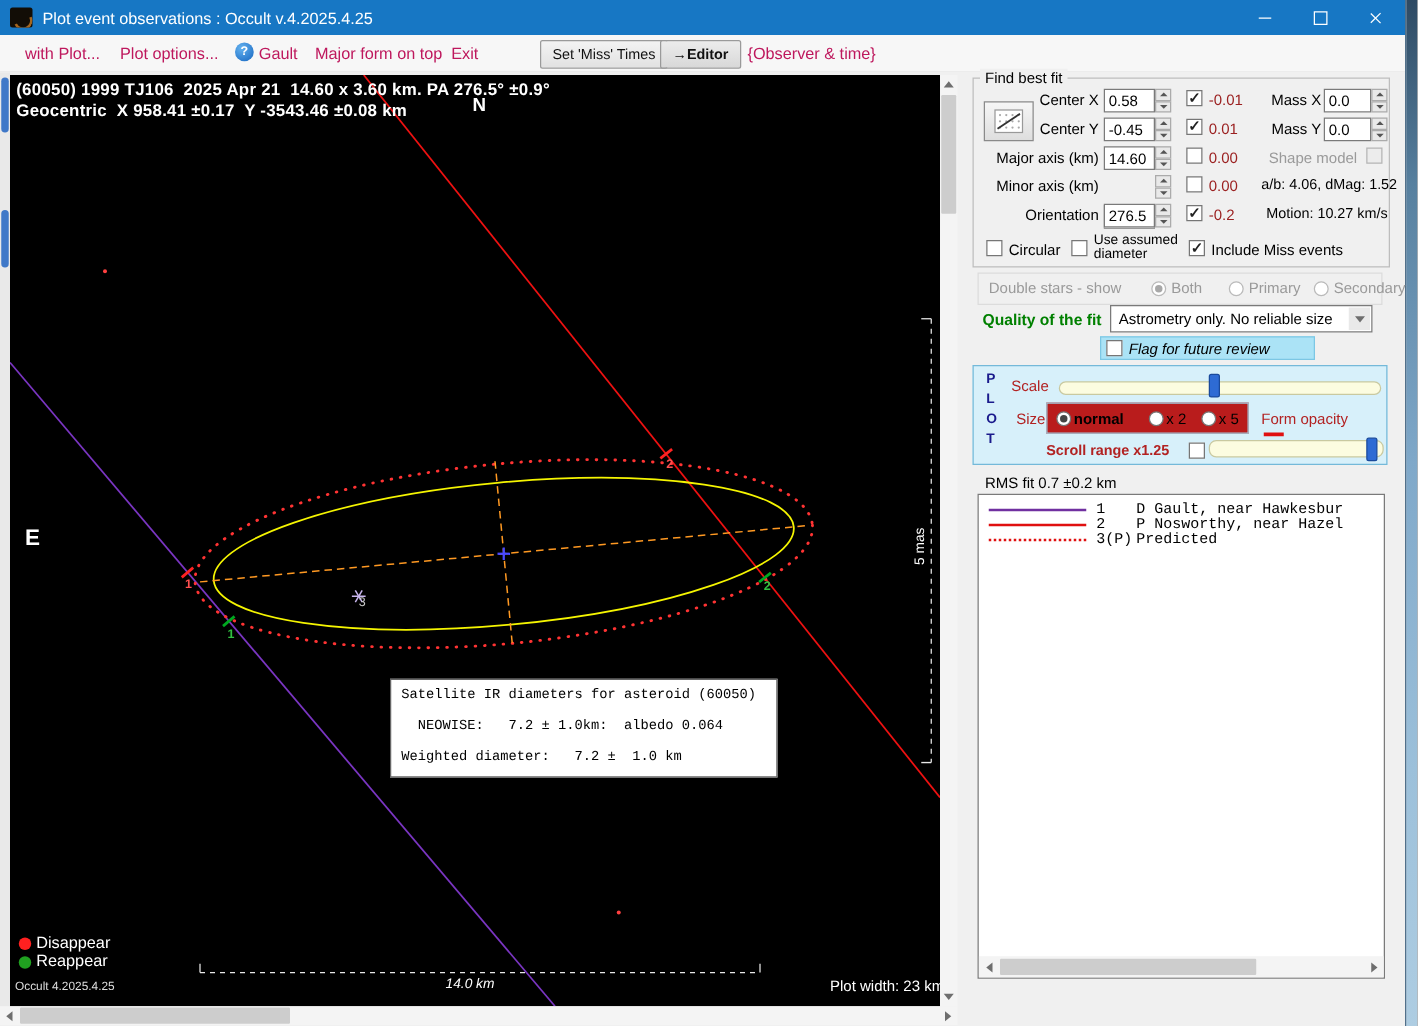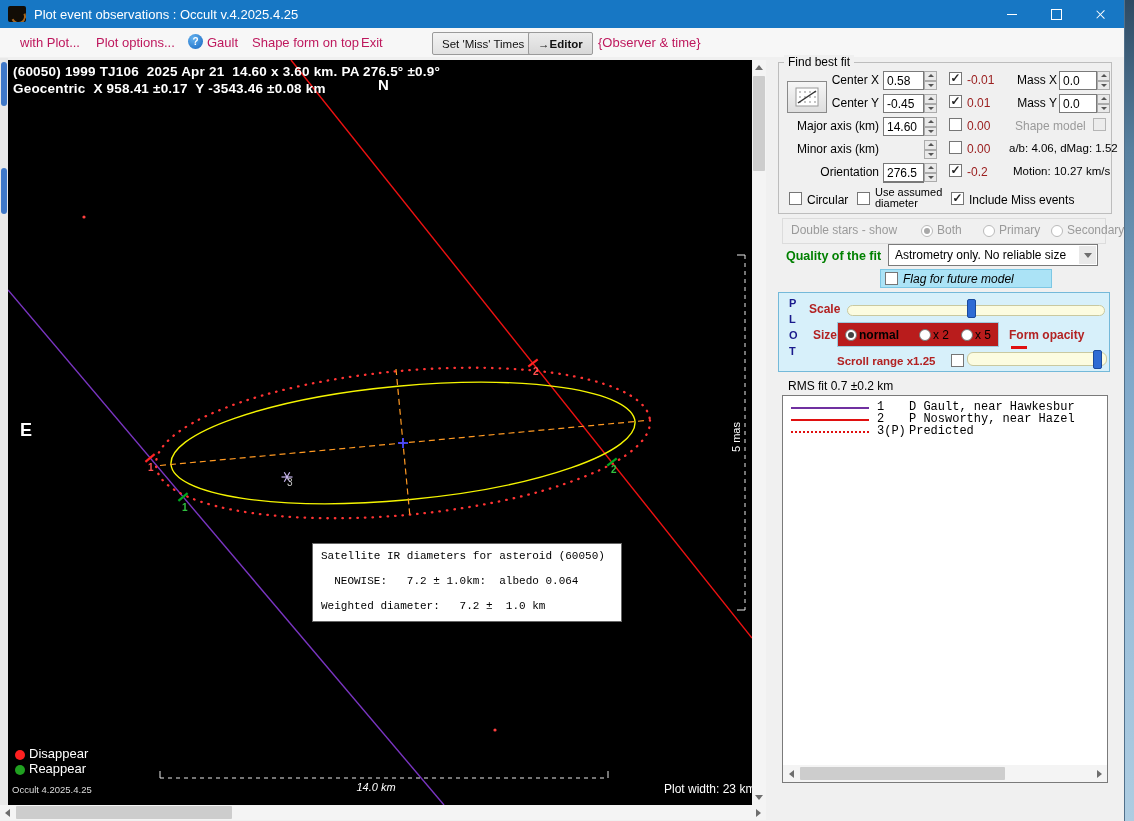--- a/index.html
+++ b/index.html
@@ -70,21 +70,21 @@
   .rad{position:absolute;width:12px;height:12px;border:1px solid #767676;border-radius:50%;background:#fff;box-sizing:border-box}
   .rad.sel::after{content:"";position:absolute;left:2px;top:2px;width:6px;height:6px;border-radius:50%;background:#444}
   .rad.disabled{border-color:#bababa}
   .rad.disabled.sel::after{background:#a8a8a8}
   #combo{position:absolute;left:888px;top:244px;width:210px;height:22px;background:#fff;border:1px solid #7a7a7a;box-sizing:border-box}
   #combo .val{position:absolute;left:6px;top:3px;font-size:12px;white-space:pre}
   #combo .dd{position:absolute;right:1px;top:1px;width:17px;height:18px;background:#e9e9e9;display:flex;align-items:center;justify-content:center}
   #flagbox{position:absolute;left:880px;top:269px;width:172px;height:19px;background:#abe3f6;border:1px solid #7cc7e4;box-sizing:border-box}
   #plotpanel{position:absolute;left:778px;top:292px;width:332px;height:80px;background:#d7f0fa;border:1px solid #74b9d9;box-sizing:border-box}
   .plt-letter{position:absolute;left:10px;font-size:11px;font-weight:bold;color:#1a1a8c}
-  .maroon{color:#b22222;font-weight:bold}
+  .maroon{color:#b22222;font-weight:normal}
   .track{position:absolute;background:#fcfce0;border:1px solid #c9c9a0;border-radius:6px;box-sizing:border-box}
   .thumb{position:absolute;width:9px;height:19px;background:#2e6bd4;border:1px solid #1a4a9c;border-radius:2px;box-sizing:border-box}
   #sizegroup{position:absolute;left:58px;top:29px;width:162px;height:25px;background:#b91c1c;border:1px solid #9fcade;box-sizing:border-box}
   .red-dash{position:absolute;width:16px;height:3px;background:#e01010}
   #listbox{position:absolute;left:782px;top:395px;width:326px;height:388px;background:#fff;border:1px solid #7a7a7a;
     box-sizing:border-box;overflow:hidden;font-family:"Liberation Mono","DejaVu Sans Mono",monospace;font-size:12px;color:#000}
   .sample{position:absolute;left:8px;width:78px;height:0}
   .mono{position:absolute;white-space:pre}
 </style>
 </head>
@@ -106,21 +106,21 @@
     <div class="winbtn" style="left:1078px">
         <div class="glyph-close"></div>
       </div>
   </div>
 
   <div id="menubar" class="abs">
     <span class="menu-item" style="left:20px">with Plot...</span>
     <span class="menu-item" style="left:96px">Plot options...</span>
     <span class="help-badge">?</span>
     <span class="menu-item" style="left:207px">Gault</span>
-    <span class="menu-item" style="left:252px">Shape form on top</span>
+    <span class="menu-item" style="left:252px">Major form on top</span>
     <span class="menu-item" style="left:361px">Exit</span>
     <div class="toolbtn" style="left:432px">Set 'Miss' Times</div>
     <div class="toolbtn" style="left:528px;font-weight:bold;background:linear-gradient(#ececec,#d8d8d8)">→Editor</div>
     <span class="menu-item" style="left:598px">{Observer &amp; time}</span>
   </div>
 
   <div id="bodybg" class="abs"></div>
 
   <div id="leftstrip" class="abs">
     <div class="leftmark" style="top:4px;height:44px"></div>
@@ -347,21 +347,21 @@
 
   <span class="rp-label" style="left:786px;top:249px;color:#008000;font-weight:bold;font-size:12.5px">Quality of the fit</span>
   <div id="combo">
     <span class="val">Astrometry only. No reliable size</span>
     <div class="dd">
         <div class="tri-d"></div>
       </div>
   </div>
   <div id="flagbox">
     <span class="cb" style="left:4px;top:2px"></span>
-    <span class="rp-label" style="left:22px;top:2px;font-style:italic">Flag for future model</span>
+    <span class="rp-label" style="left:22px;top:2px;font-style:italic">Flag for future review</span>
   </div>
 
   <div id="plotpanel">
     <span class="plt-letter" style="top:4px">P</span>
     <span class="plt-letter" style="top:20px">L</span>
     <span class="plt-letter" style="top:36px">O</span>
     <span class="plt-letter" style="top:52px">T</span>
 
     <span class="rp-label maroon" style="left:30px;top:9px">Scale</span>
     <div class="track" style="left:68px;top:12px;width:258px;height:11px"></div>

